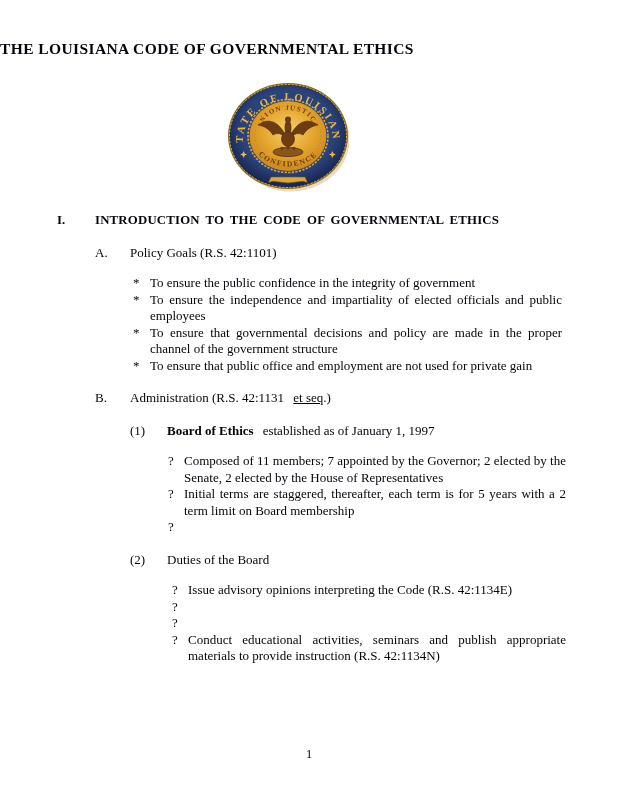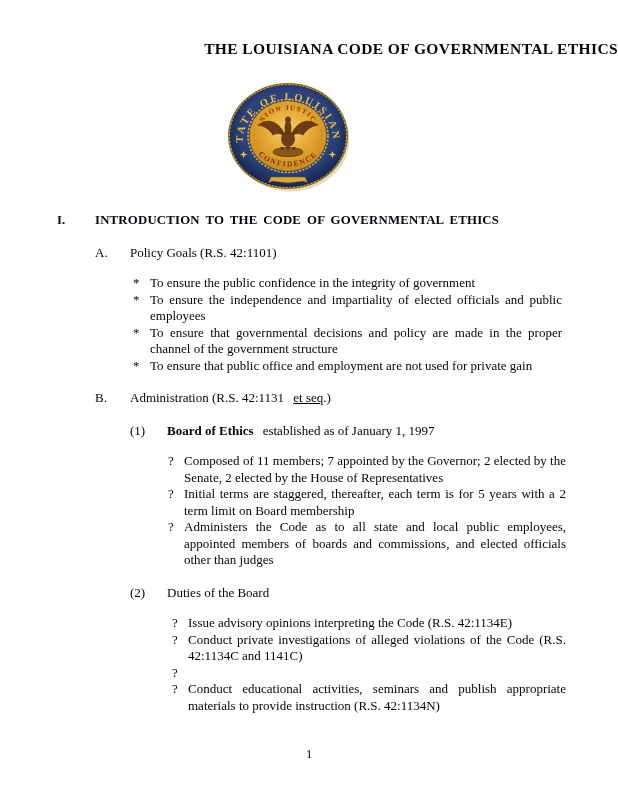--- a/index.html
+++ b/index.html
@@ -9,21 +9,21 @@
     margin:0 auto;
     background:#ffffff;
     font-family:"Liberation Serif","DejaVu Serif",serif;
     color:#05050c;
     font-size:13px;
     line-height:16.5px;
     overflow:hidden;
   }
   .doc-title {
     padding-top:40px;
-    text-align:right;
+    text-align:left;
     font-weight:bold;
     font-size:15.5px;
     line-height:18px;
     letter-spacing:0.4px;
   }
   .seal-wrap { width:122px; height:110px; margin:24px 0 0 227px; }
   .row { display:flex; align-items:baseline; }
   .num { flex:0 0 auto; }
   .lvl1 { margin-top:20px; padding-left:57px; font-weight:bold; font-size:12.8px; }
   .lvl1 .num { width:38px; }
@@ -157,37 +157,35 @@
     <div class="li">
       <span class="mark">?</span>
       <span class="txt">Composed of 11 members; 7 appointed by the Governor; 2 elected by the Senate, 2 elected by the House of Representatives</span>
     </div>
     <div class="li">
       <span class="mark">?</span>
       <span class="txt">Initial terms are staggered, thereafter, each term is for 5 years with a 2 term limit on Board membership</span>
     </div>
     <div class="li">
       <span class="mark">?</span>
-      <span class="txt">Administers the Code as to all state and local public employees, appointed members of boards and commissions, and elected officials other than judges</span>
     </div>
   </div>
 
   <div class="row sub1">
     <span class="num">(2)</span>
     <span>Duties of the Board</span>
   </div>
 
   <div class="list q-list q-list2">
     <div class="li">
       <span class="mark">?</span>
       <span class="txt">Issue advisory opinions interpreting the Code (R.S. 42:1134E)</span>
     </div>
     <div class="li">
       <span class="mark">?</span>
-      <span class="txt">Conduct private investigations of alleged violations of the Code (R.S. 42:1134C and 1141C)</span>
     </div>
     <div class="li">
       <span class="mark">?</span>
     </div>
     <div class="li">
       <span class="mark">?</span>
       <span class="txt">Conduct educational activities, seminars and publish appropriate materials to provide instruction (R.S. 42:1134N)</span>
     </div>
   </div>
 

